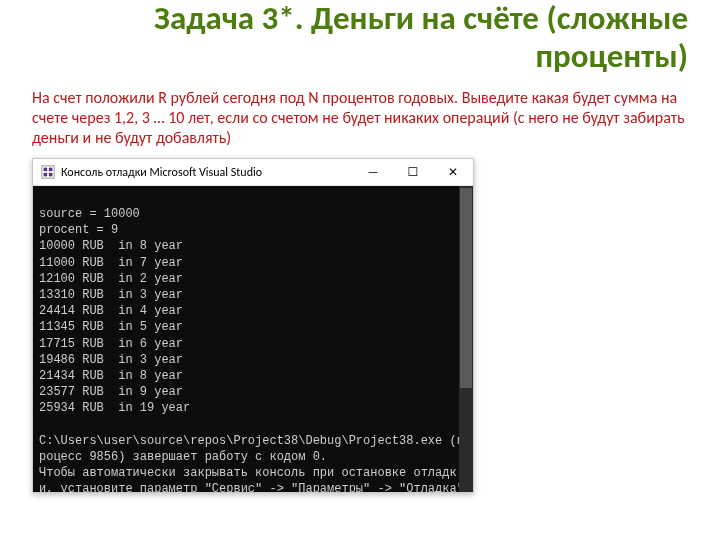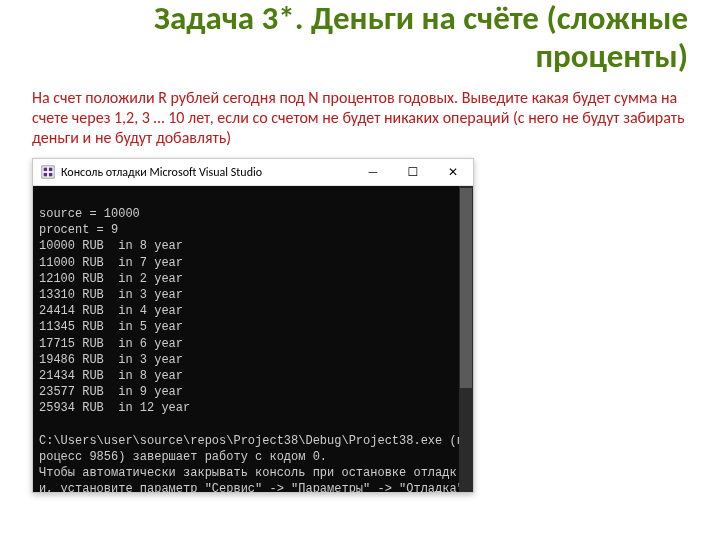--- a/index.html
+++ b/index.html
@@ -138,21 +138,21 @@
 <span>10000 RUB  in 8 year</span>
 <span>11000 RUB  in 7 year</span>
 <span>12100 RUB  in 2 year</span>
 <span>13310 RUB  in 3 year</span>
 <span>24414 RUB  in 4 year</span>
 <span>11345 RUB  in 5 year</span>
 <span>17715 RUB  in 6 year</span>
 <span>19486 RUB  in 3 year</span>
 <span>21434 RUB  in 8 year</span>
 <span>23577 RUB  in 9 year</span>
-<span>25934 RUB  in 12 year</span>
+<span>25934 RUB  in 19 year</span>
 
 <span class="ws">C:\Users\user\source\repos\Project38\Debug\Project38.exe (процесс 9856) завершает работу с кодом 0.</span>
 <span class="ws">Чтобы автоматически закрывать консоль при остановке отладки, установите параметр "Сервис" -&gt; "Параметры" -&gt; "Отладка" -&gt; "Автоматически закрыть консоль при остановке отладки".</span>
       <div class="scrollbar">
         <div class="scroll-thumb"></div>
       </div>
     </div>
   </div>
 </div>
 

